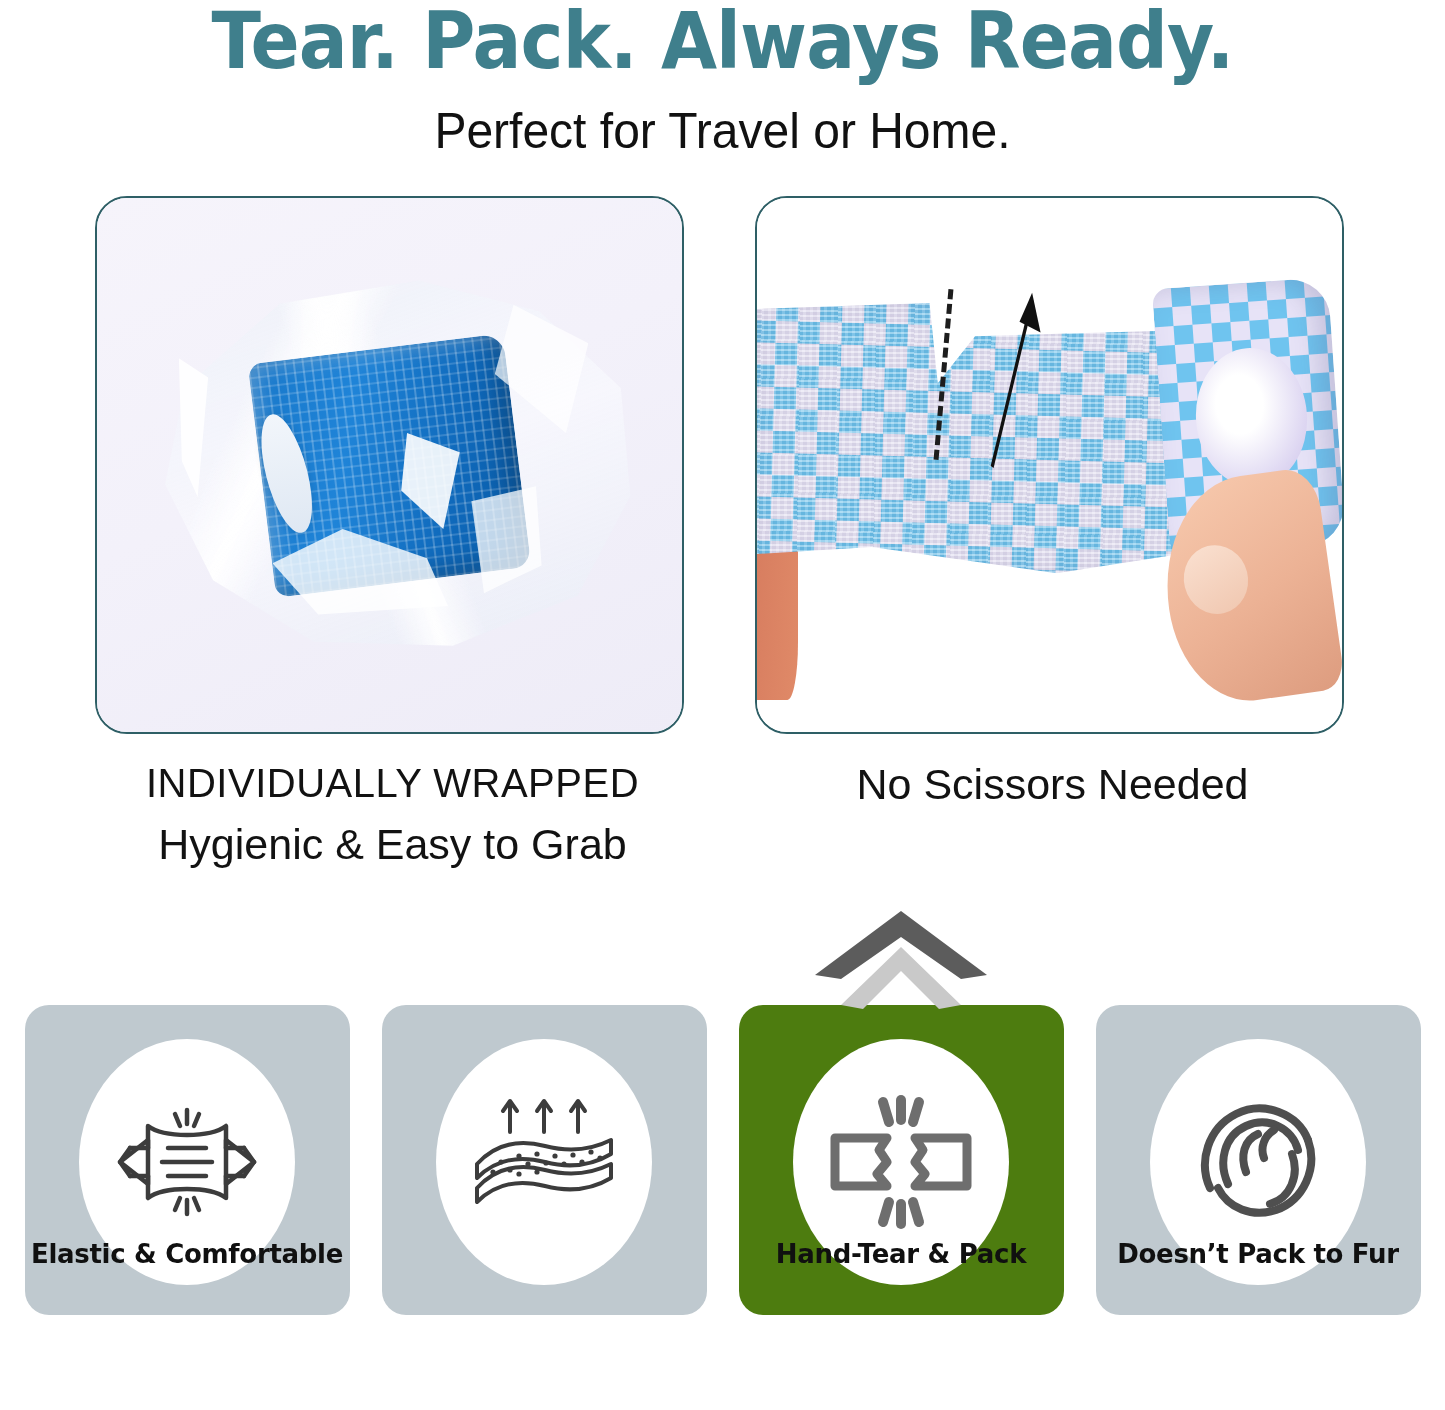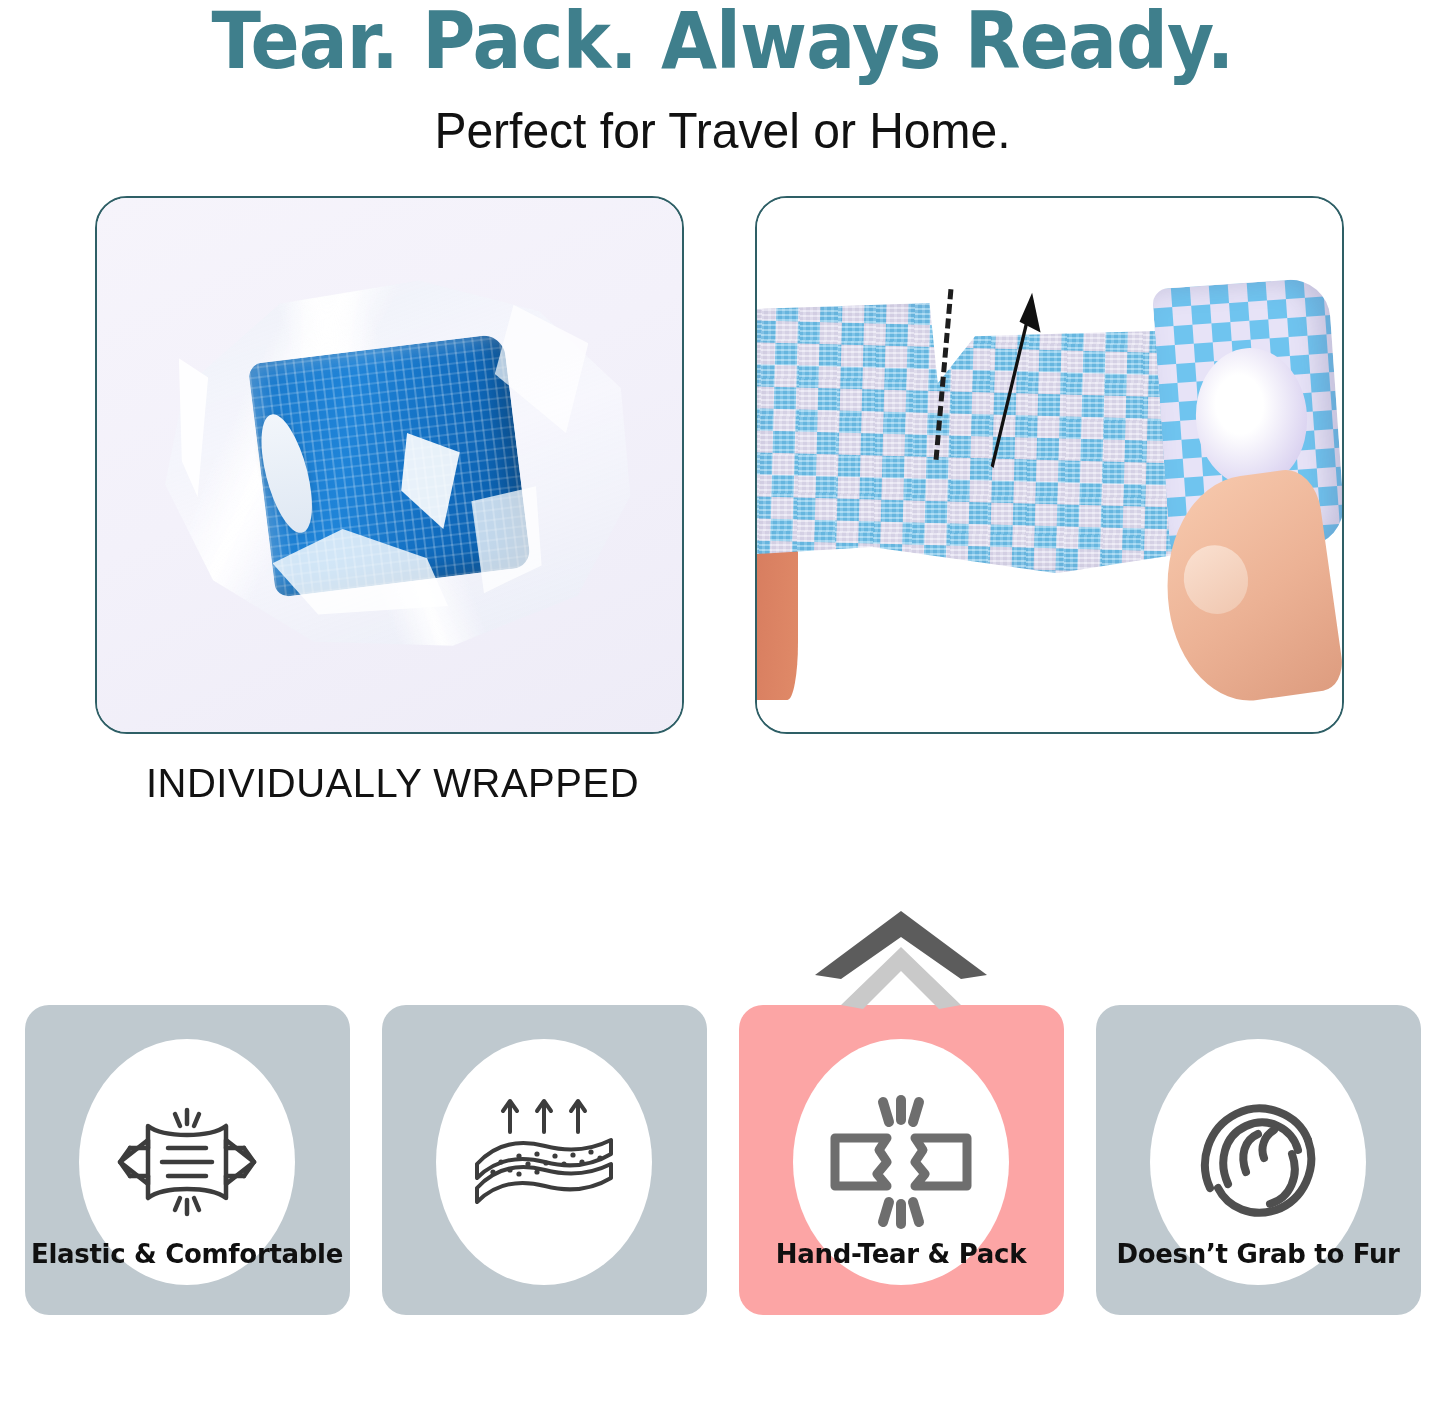--- a/index.html
+++ b/index.html
@@ -208,21 +208,21 @@
   .card {
     width: 325px;
     height: 310px;
     border-radius: 24px;
     background: #bfc9cf;
     position: relative;
     display: flex;
     flex-direction: column;
     align-items: center;
   }
-  .card.highlight { background: #fca5a5; }
+  .card.highlight { background: #4d7c0f; }
   .card-disc {
     width: 216px;
     height: 246px;
     background: #ffffff;
     border-radius: 50%;
     margin-top: 34px;
     display: flex;
     align-items: center;
     justify-content: center;
   }
@@ -264,20 +264,21 @@
         <div class="roll-core"></div>
       </div>
       <div class="gloss" style="left:14%;top:30%;width:5%;height:26%;clip-path:polygon(0 0,100% 14%,64% 100%,10% 74%);"></div>
       <div class="gloss" style="left:52%;top:44%;width:10%;height:18%;clip-path:polygon(10% 0,100% 20%,72% 100%,0 60%);"></div>
       <div class="gloss" style="left:64%;top:54%;width:12%;height:20%;clip-path:polygon(0 14%,92% 0,100% 74%,18% 100%);opacity:.75;"></div>
       <div class="gloss" style="left:30%;top:62%;width:30%;height:16%;clip-path:polygon(0 40%,40% 0,88% 34%,100% 90%,26% 100%);opacity:.8;"></div>
       <div class="gloss" style="left:68%;top:20%;width:16%;height:24%;clip-path:polygon(20% 0,100% 30%,76% 100%,0 54%);opacity:.7;"></div>
     </div>
     <div class="cap">
       <div class="cap-title">INDIVIDUALLY WRAPPED</div>
+      <div class="cap-sub">Hygienic &amp; Easy to Grab</div>
     </div>
   </div>
 
   <div class="panel-col">
     <div class="photo">
       <div class="p2-bg"></div>
       <div class="finger-left"></div>
       <div class="tape-band">
         <div class="tape-texture"></div>
       </div>
@@ -285,20 +286,21 @@
       <div class="tape-roll2-core"></div>
       <div class="finger-right"></div>
       <div class="fingernail"></div>
       <div class="tear-dashed"></div>
       <svg class="tear-arrow" viewBox="0 0 100 100" preserveAspectRatio="none">
         <line x1="40" y1="98" x2="78" y2="6" stroke="#111" stroke-width="3"></line>
         <polygon points="78,2 86,24 66,18" fill="#111"></polygon>
       </svg>
     </div>
     <div class="cap">
+      <div class="cap-sub">No Scissors Needed</div>
     </div>
   </div>
 </div>
 
 <div class="cards">
 
   <div class="card">
     <div class="card-disc">
       <svg width="150" height="140" viewBox="0 0 150 140" fill="none" stroke="#3c3c3c" stroke-width="4.5" stroke-linecap="round" stroke-linejoin="round">
         <path d="M36 34 C52 46 98 46 114 34 L114 106 C98 94 52 94 36 106 Z"></path>
@@ -384,15 +386,15 @@
     <div class="card-disc">
       <svg width="140" height="140" viewBox="0 0 140 140" fill="none" stroke="#4f4f4f" stroke-width="8" stroke-linecap="round">
         <path d="M22 96 C10 70 20 36 48 22 C76 8 110 22 120 48"></path>
         <path d="M40 92 C30 70 36 44 58 34 C80 24 104 36 110 58"></path>
         <path d="M58 80 C52 64 56 48 70 42"></path>
         <path d="M120 48 C130 76 116 108 88 118 C64 126 40 116 30 96"></path>
         <path d="M104 62 C112 84 102 106 82 112"></path>
         <path d="M86 38 C76 44 72 56 76 66"></path>
       </svg>
     </div>
-    <div class="card-label">Doesn’t  Grab to Fur</div>
+    <div class="card-label">Doesn’t  Pack to Fur</div>
   </div>
 </div>
 
 </body></html>

